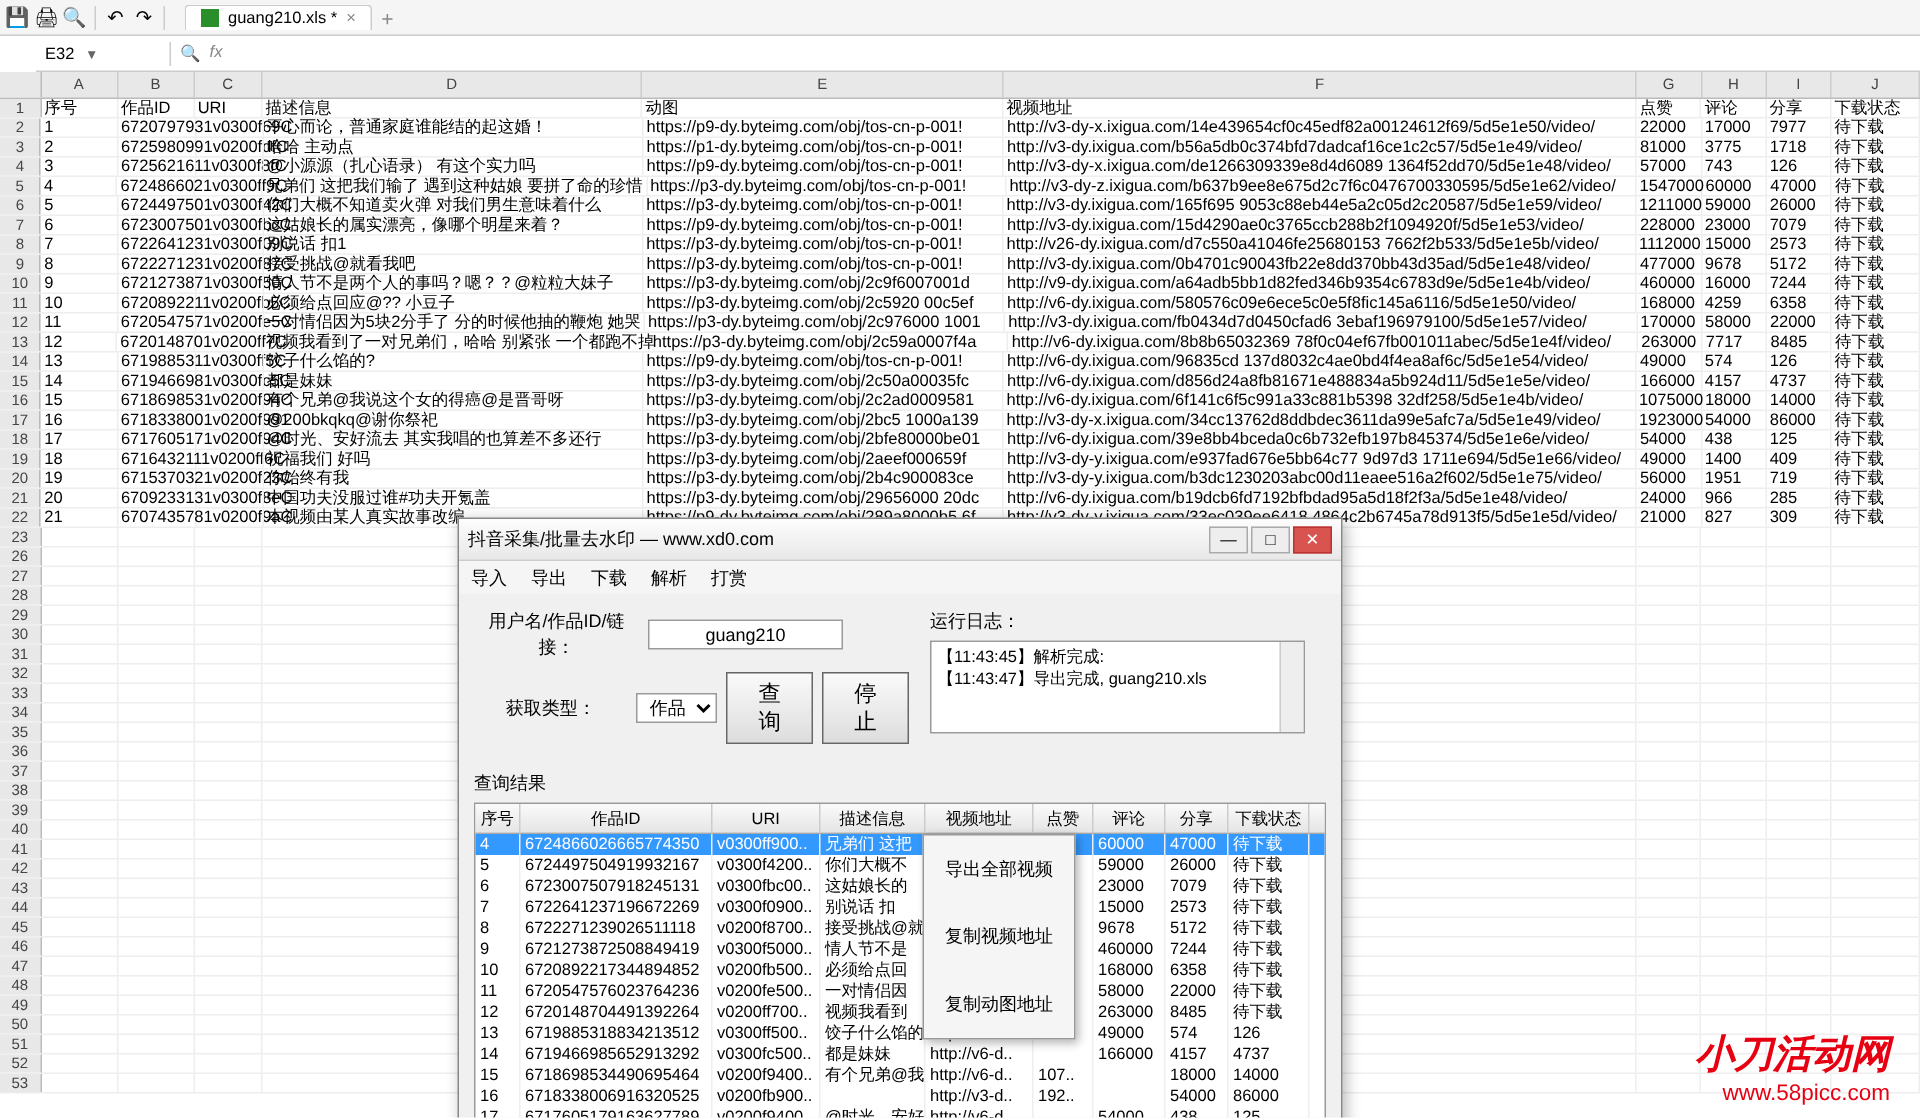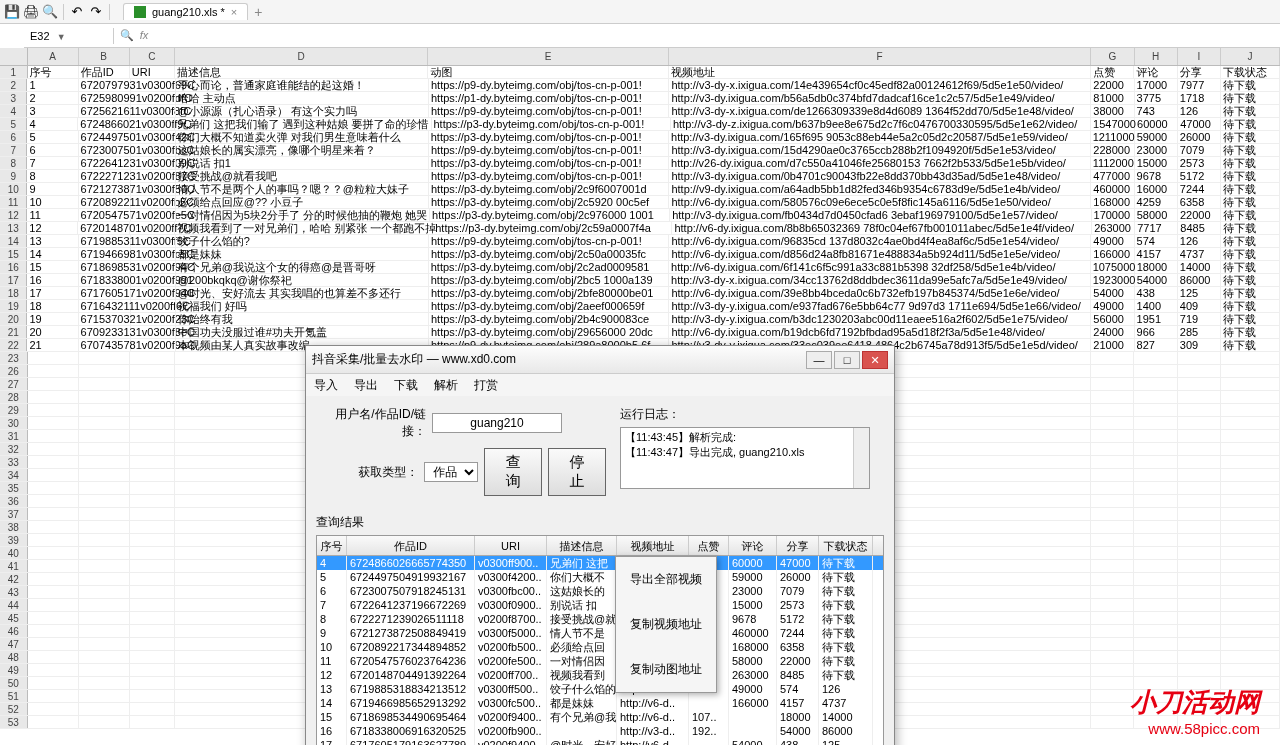--- a/index.html
+++ b/index.html
@@ -38,21 +38,21 @@
 .dlg-title { height: 28px; background: linear-gradient(#fdfdfd,#e8e8e8); border-bottom: 1px solid #ccc; display: flex; align-items: center; padding: 0 6px; justify-content: space-between; }
 .dlg-title .tt { font-size: 12px; }
 .win-btns { display: flex; }
 .win-btn { width: 26px; height: 18px; border: 1px solid #aaa; background: #eee; margin-left: 2px; text-align: center; font-size: 11px; line-height: 16px; cursor: pointer; }
 .win-btn.close { background: #d9534f; color: #fff; border-color: #b33; }
 .dlg-menu { height: 22px; background: #f5f5f5; padding: 0 8px; display: flex; gap: 16px; align-items: center; font-size: 12px; }
 .dlg-menu span { cursor: pointer; }
 .dlg-body { padding: 10px; display: flex; gap: 14px; }
 .form-left { width: 290px; }
 .form-row { display: flex; align-items: center; margin-bottom: 8px; gap: 6px; }
-.form-label { width: 110px; text-align: right; font-size: 12px; }
+.form-label { width: 110px; text-align: center; font-size: 12px; }
 .form-select { border: 1px solid #999; padding: 1px 4px; background: #fff; font-size: 12px; }
 .form-input { border: 1px solid #999; padding: 2px 4px; background: #fff; font-size: 12px; width: 130px; text-align: center; }
 .btn-big { border: 1px solid #666; background: linear-gradient(#fafafa,#ddd); padding: 4px 14px; font-size: 15px; cursor: pointer; }
 .log-box { flex: 1; }
 .log-label { font-size: 12px; margin-bottom: 4px; }
 .log-area { width: 250px; height: 62px; border: 1px solid #999; background: #fff; padding: 2px 4px; font-size: 11px; font-family: SimSun, monospace; overflow: auto; position: relative; }
 .log-area .sb { position: absolute; right: 0; top: 0; width: 16px; height: 100%; background: #eee; border-left: 1px solid #ccc; }
 .results-label { padding: 0 10px 4px; font-size: 12px; }
 .results { margin: 0 10px 10px; border: 1px solid #999; background: #fff; }
 .res-head { display: flex; background: linear-gradient(#fafafa,#e5e5e5); border-bottom: 1px solid #aaa; height: 20px; }
@@ -156,21 +156,21 @@
         <div class="cell" style="width:60px">待下载</div>
       </div>
       <div class="row">
         <div class="rownum">4</div>
         <div class="cell" style="width:52px">3</div>
         <div class="cell" style="width:52px">6725621611v0300f8fC</div>
         <div class="cell" style="width:46px"></div>
         <div class="cell" style="width:258px">@小源源（扎心语录） 有这个实力吗</div>
         <div class="cell ov" style="width:245px">https://p9-dy.byteimg.com/obj/tos-cn-p-001!</div>
         <div class="cell ov" style="width:430px">http://v3-dy-x.ixigua.com/de1266309339e8d4d6089 1364f52dd70/5d5e1e48/video/</div>
-        <div class="cell" style="width:44px">38000</div>
+        <div class="cell" style="width:44px">57000</div>
         <div class="cell" style="width:44px">743</div>
         <div class="cell" style="width:44px">126</div>
         <div class="cell" style="width:60px">待下载</div>
       </div>
       <div class="row">
         <div class="rownum">5</div>
         <div class="cell" style="width:52px">4</div>
         <div class="cell" style="width:52px">6724866021v0300ff9C</div>
         <div class="cell" style="width:46px"></div>
         <div class="cell" style="width:258px">兄弟们 这把我们输了 遇到这种姑娘 要拼了命的珍惜</div>

